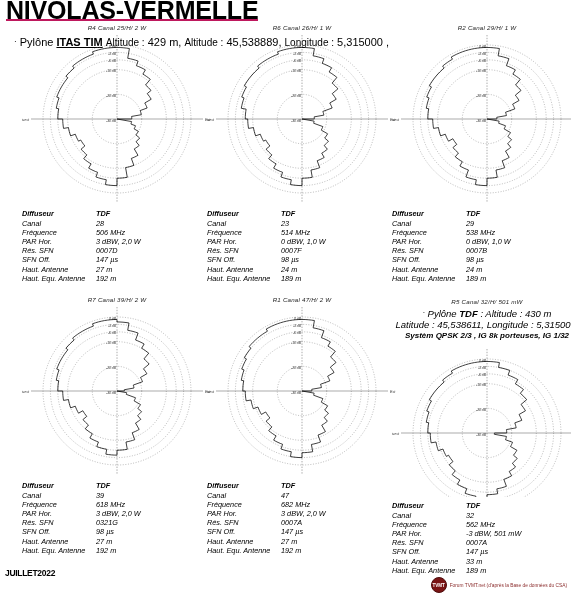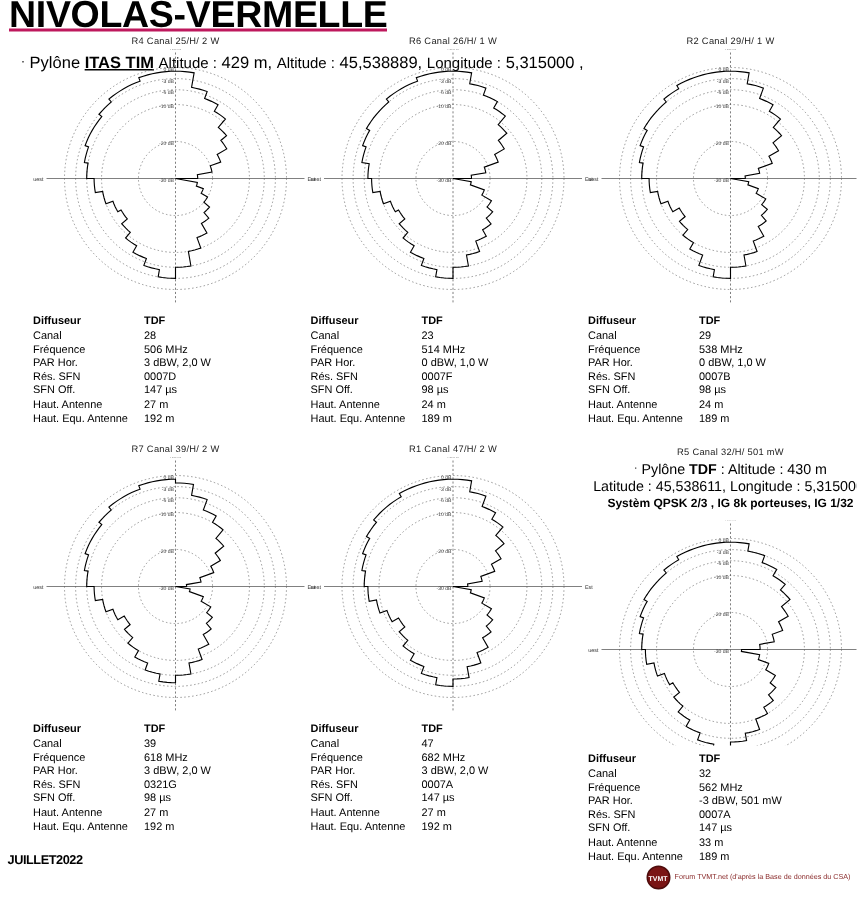--- a/index.html
+++ b/index.html
@@ -21,21 +21,21 @@
   }
   .pylone-line{
     position:absolute;left:14px;top:36px;
     font-size:11px;white-space:nowrap;
   }
   .pylone-line .dot{font-size:8px;vertical-align:2px;}
   .pylone-line b{font-size:11px;text-decoration:underline;}
   .pylone-line .sm{font-size:10px;}
 
   
-  .panel{position:absolute;width:190px;}
+  .panel{position:absolute;width:190px;font-style:italic;}
   .chan-head{
     text-align:center;font-size:6.2px;color:#222;
     white-space:nowrap;letter-spacing:0.2px;height:9px;
   }
   .polar-wrap{position:relative;width:190px;height:172px;}
   .polar-wrap svg{display:block;}
 
   
   .dtable{
     margin:4px 0 0 0;font-size:7.3px;line-height:9.1px;

